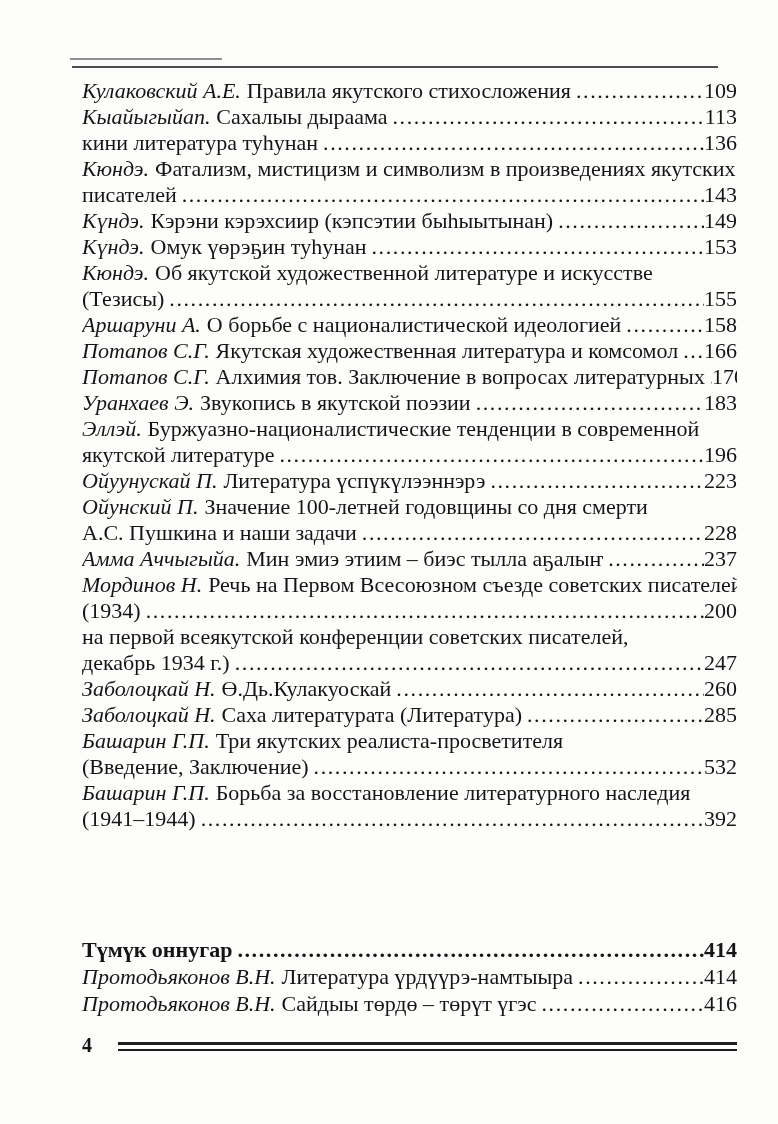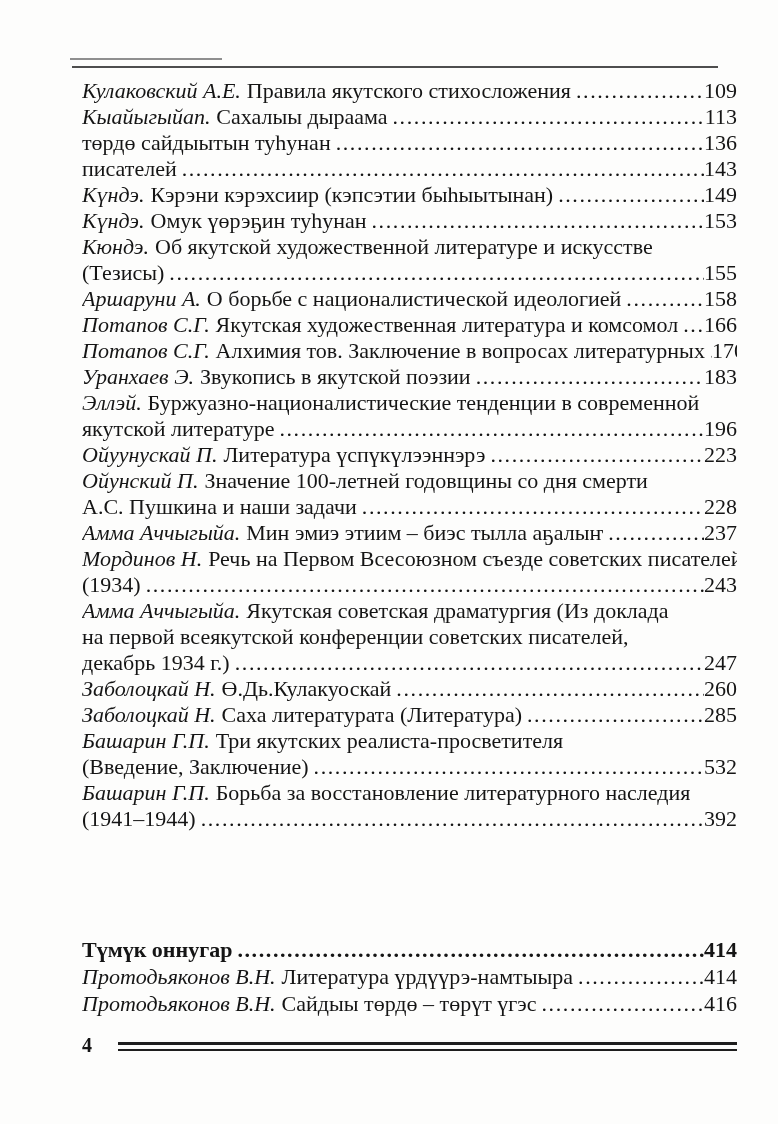--- a/index.html
+++ b/index.html
@@ -100,25 +100,29 @@
     <span class="txt"><span class="author">Кулаковский А.Е.</span><span class="title">Правила якутского стихосложения</span></span>
     <span class="leader"></span>
     <span class="pg">109</span>
   </div>
       <div class="row">
     <span class="txt"><span class="author">Кыайыгыйап.</span><span class="title">Сахалыы дыраама</span></span>
     <span class="leader"></span>
     <span class="pg">113</span>
   </div>
       <div class="row">
-    <span class="txt"><span class="title">төрдө сайдыытын туһунан</span></span>
+    <span class="txt"><span class="title">кини литература туһунан</span></span>
     <span class="leader"></span>
     <span class="pg">136</span>
   </div>
       <div class="row">
+    <span class="txt"><span class="author">Кюндэ.</span><span class="title">Фатализм, мистицизм и символизм в произведениях якутских</span></span>
+
+  </div>
+      <div class="row">
     <span class="txt"><span class="title">писателей</span></span>
     <span class="leader"></span>
     <span class="pg">143</span>
   </div>
       <div class="row">
     <span class="txt"><span class="author">Күндэ.</span><span class="title">Кэрэни кэрэхсиир (кэпсэтии быһыытынан)</span></span>
     <span class="leader"></span>
     <span class="pg">149</span>
   </div>
       <div class="row">
@@ -183,25 +187,21 @@
     <span class="leader"></span>
     <span class="pg">237</span>
   </div>
       <div class="row">
     <span class="txt"><span class="author">Мординов Н.</span><span class="title">Речь на Первом Всесоюзном съезде советских писателей</span></span>
 
   </div>
       <div class="row">
     <span class="txt"><span class="title">(1934)</span></span>
     <span class="leader"></span>
-    <span class="pg">243</span>
-  </div>
-      <div class="row">
-    <span class="txt"><span class="author">Амма Аччыгыйа.</span><span class="title">Якутская советская драматургия (Из доклада</span></span>
-
+    <span class="pg">200</span>
   </div>
       <div class="row">
     <span class="txt"><span class="title">на первой всеякутской конференции советских писателей,</span></span>
 
   </div>
       <div class="row">
     <span class="txt"><span class="title">декабрь 1934 г.)</span></span>
     <span class="leader"></span>
     <span class="pg">247</span>
   </div>

